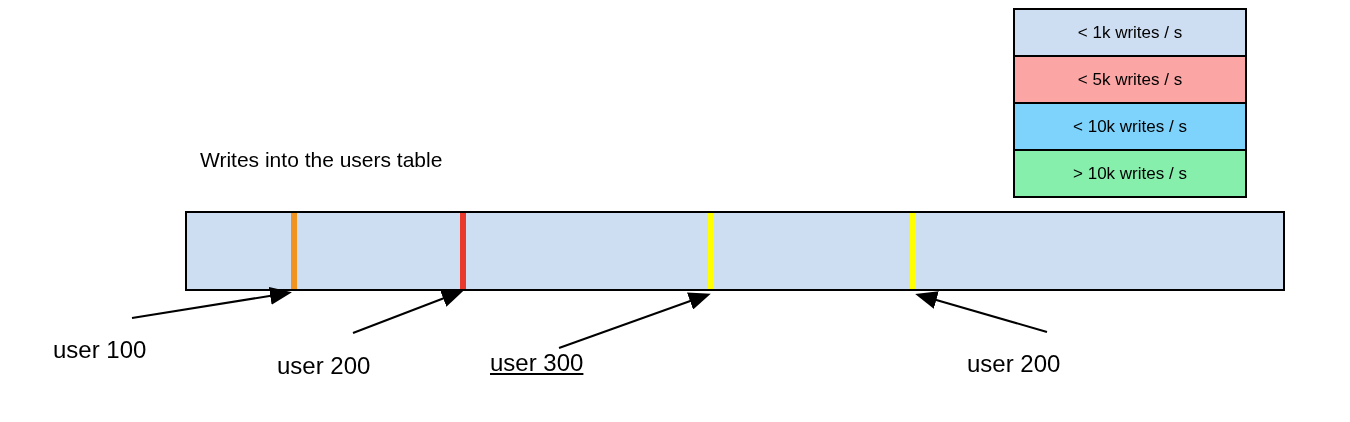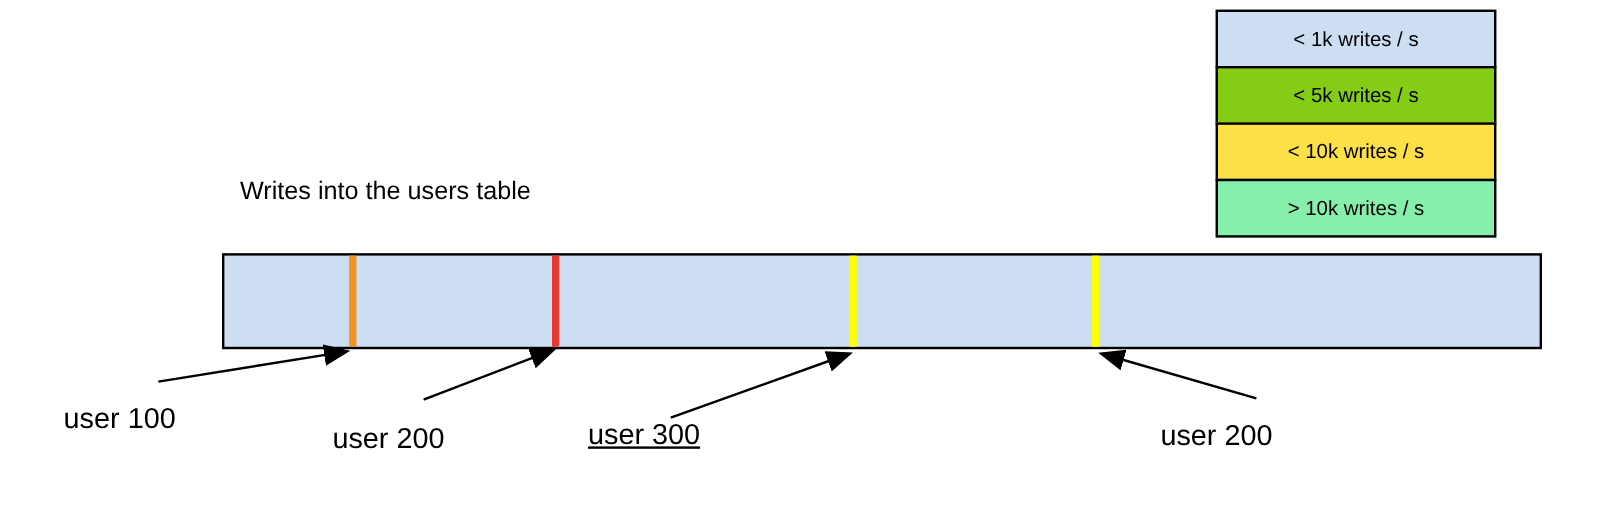--- a/index.html
+++ b/index.html
@@ -65,22 +65,22 @@
   }
 </style>
 </head>
 <body>
 
 <div class="canvas" style="width: 1350px; height: 422px;">
   <div class="diagram-title">Writes into the users table</div>
 
   <div class="legend">
       <div class="legend-row" style="background: rgb(205, 221, 242);">&lt; 1k writes / s</div>
-      <div class="legend-row" style="background: #84cc16;">&lt; 5k writes / s</div>
-      <div class="legend-row" style="background: #fde047;">&lt; 10k writes / s</div>
+      <div class="legend-row" style="background: #fca5a5;">&lt; 5k writes / s</div>
+      <div class="legend-row" style="background: #7dd3fc;">&lt; 10k writes / s</div>
       <div class="legend-row" style="background: #86efac;">&gt; 10k writes / s</div>
     </div>
 
   <div class="users-bar" style="left: 185px; top: 211px; width: 1100px; height: 80px; background: rgb(205, 221, 242); border-color: rgb(0, 0, 0);">
       <div class="marker" style="left: 104px; width: 6px; background: rgb(240, 148, 31);"></div>
       <div class="marker" style="left: 273px; width: 6px; background: rgb(232, 57, 44);"></div>
       <div class="marker" style="left: 521px; width: 6px; background: rgb(255, 255, 0);"></div>
       <div class="marker" style="left: 723px; width: 6px; background: rgb(255, 255, 0);"></div>
     </div>
 

